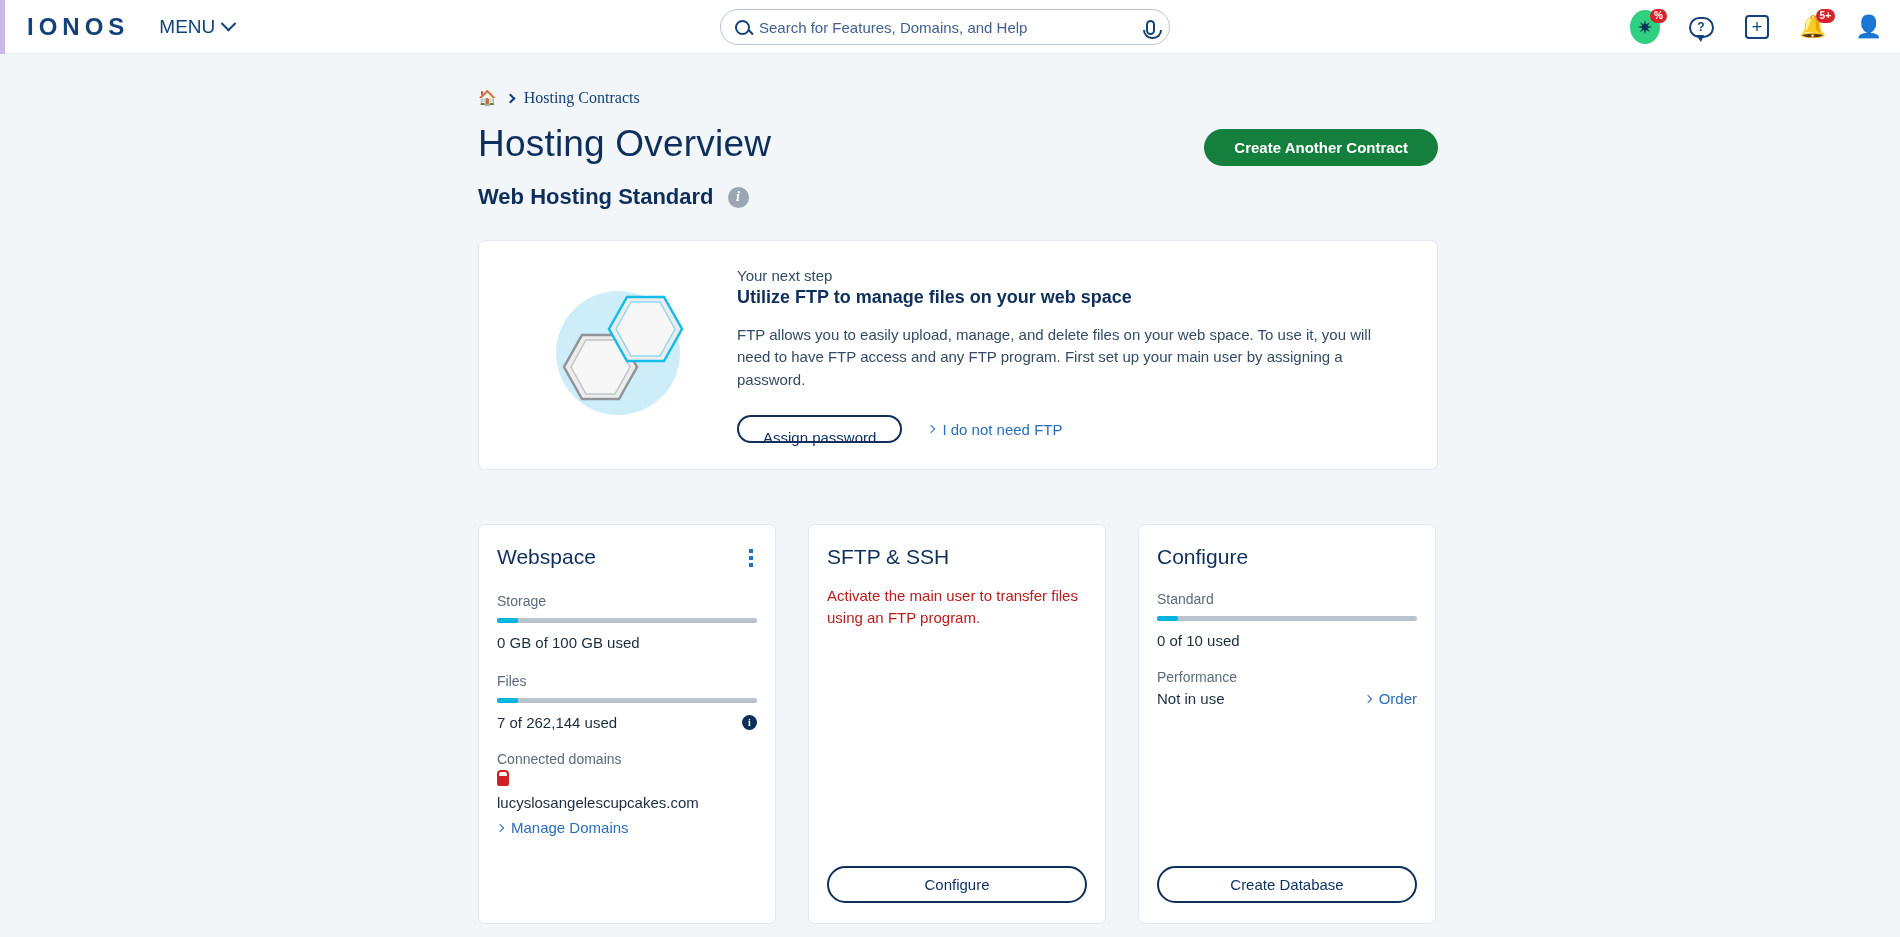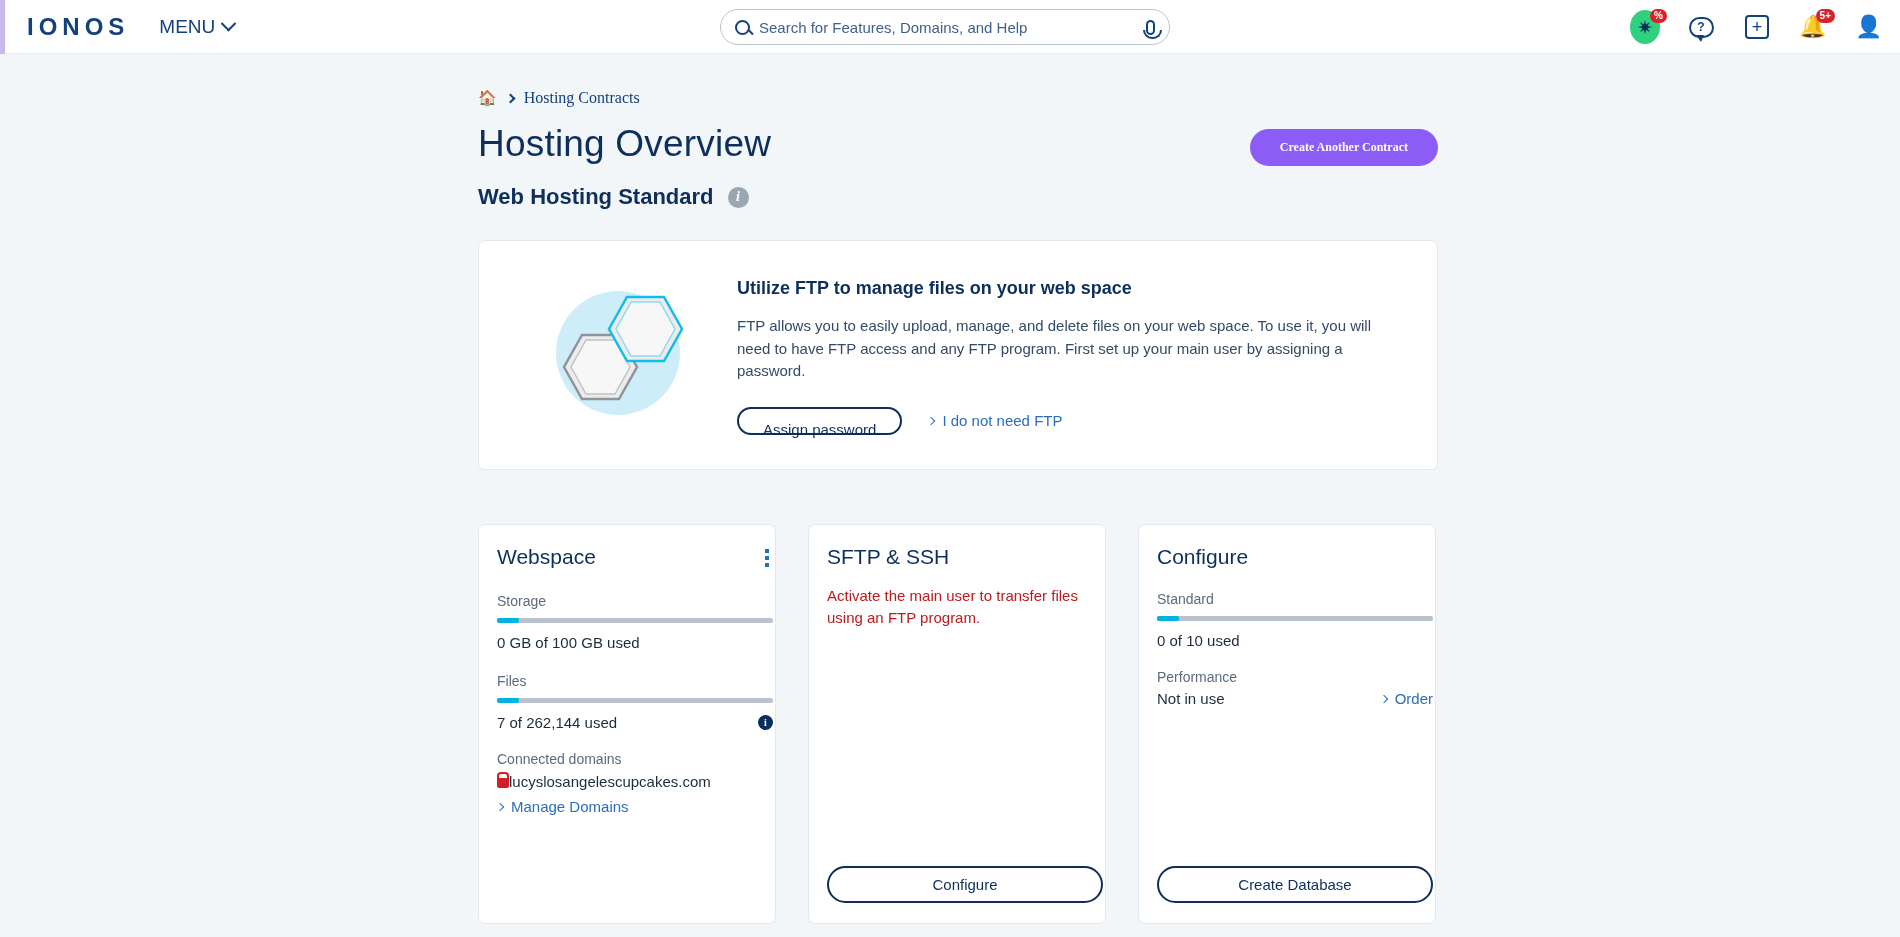--- a/index.html
+++ b/index.html
@@ -111,23 +111,23 @@
     transform: rotate(45deg);
   }
   .bc-link { cursor: pointer; font-family: Liberation Serif, serif; }
 
   .title-row {
     display: flex; align-items: flex-start; justify-content: space-between;
     margin-top: 16px;
   }
   h1 { font-size: 37px; font-weight: 400; color: #0e2f5c; letter-spacing: .2px; }
   .btn-primary {
-    background: #8b5cf6; color: #fff; border: none; border-radius: 22px;
-    height: 37px; padding: 0 30px; font-size: 12px; font-weight: 700;
-    font-family: Liberation Serif, serif; cursor: pointer;
+    background: #15803d; color: #fff; border: none; border-radius: 22px;
+    height: 37px; padding: 0 30px; font-size: 15px; font-weight: 700;
+    font-family: Liberation Sans, sans-serif; cursor: pointer;
     margin-top: 6px;
   }
   .subtitle-row {
     display: flex; align-items: center; gap: 14px; margin-top: 18px;
   }
   h2 { font-size: 22px; font-weight: 700; color: #0e2f5c; text-align: center; }
   .info-gray {
     width: 21px; height: 21px; border-radius: 50%; background: #9aa6b2;
     color: #fff; font-size: 14px; font-weight: 700; font-style: italic;
     display: flex; align-items: center; justify-content: center;
@@ -159,21 +159,21 @@
     width: 6px; height: 6px;
     border-right: 1.8px solid #2a6ebb; border-top: 1.8px solid #2a6ebb;
     transform: rotate(45deg);
   }
 
   
   .cards { display: flex; gap: 32px; margin-top: 54px; }
   .card {
     width: 298px; height: 400px; background: #fff;
     border: 1px solid #e2e8ef; border-radius: 7px;
-    padding: 20px 2px 0 18px; display: flex; flex-direction: column;
+    padding: 20px 18px 0 18px; display: flex; flex-direction: column;
     position: relative;
   }
   .card-head { display: flex; justify-content: space-between; align-items: flex-start; }
   .card-title { font-size: 21px; font-weight: 400; color: #0e2f5c; }
   .kebab { display: flex; flex-direction: column; gap: 3px; cursor: pointer; padding: 4px; }
   .kebab i { width: 4px; height: 4px; background: #1d72c4; display: block; }
   .card-desc { font-size: 15px; color: #b91c1c; line-height: 1.45; margin-top: 16px; }
   .metric-label { font-size: 14px; color: #5b6b7d; margin-top: 22px; }
   .bar { height: 5px; background: #b8c3cd; border-radius: 2px; margin-top: 9px; position: relative; }
   .bar > span { display: block; height: 5px; background: #00b4e0; border-radius: 2px; }
@@ -181,21 +181,21 @@
     font-size: 15px; color: #1b2c3e; margin-top: 11px;
     display: flex; align-items: center; justify-content: space-between;
   }
   .info-navy {
     width: 15px; height: 15px; border-radius: 50%; background: #0e2f5c;
     color: #fff; font-size: 10px; font-weight: 700;
     display: flex; align-items: center; justify-content: center;
     font-family: "Liberation Serif", serif; cursor: pointer;
   }
   .sub-label { font-size: 14px; color: #5b6b7d; margin-top: 20px; }
-  .dom-row { display: flex; align-items: center; margin-top: 6px; }
+  .dom-row { display: flex; align-items: flex-start; gap: 8px; margin-top: 6px; flex-direction: column; }
   .lock {
     width: 12px; height: 10px; background: #cf2026; border-radius: 2px;
     position: relative; flex: none; margin-top: 3px;
   }
   .lock::before {
     content: ""; position: absolute; width: 8px; height: 7px;
     border: 2px solid #cf2026; border-bottom: none;
     border-radius: 4px 4px 0 0; top: -6px; left: 0px;
   }
   .dom-name { font-size: 15px; color: #1b2c3e; }
@@ -271,20 +271,21 @@
       <div class="illus">
         <svg width="190" height="160" viewBox="0 0 190 160">
           <ellipse cx="96" cy="78" rx="62" ry="62" fill="#cdeef8"></ellipse>
           <polygon points="60,60 97,60 115,92 97,124 60,124 42,92" fill="#ececec" stroke="#8e9499" stroke-width="2.5"></polygon>
           <polygon points="64,65 93,65 108,92 93,119 64,119 49,92" fill="#f7f7f7" stroke="#bfc4c8" stroke-width="1.5"></polygon>
           <polygon points="105,22 142,22 160,54 142,86 105,86 87,54" fill="#ececec" stroke="#13bdea" stroke-width="2.5"></polygon>
           <polygon points="109,27 138,27 153,54 138,81 109,81 94,54" fill="#f7f7f7" stroke="#8fd9f0" stroke-width="1.5"></polygon>
         </svg>
       </div>
       <div class="ns-body">
+        <div class="ns-eyebrow">Your next step</div>
         <div class="ns-head">Utilize FTP to manage files on your web space</div>
         <div class="ns-text">FTP allows you to easily upload, manage, and delete files on your web space. To use it, you will need to have FTP access and any FTP program. First set up your main user by assigning a password.</div>
         <div class="ns-actions">
           <button class="btn-outline">Assign password</button>
           <div class="link-chev">
             <span class="lc-arrow"></span>
             <span>I do not need FTP</span>
           </div>
         </div>
       </div>

